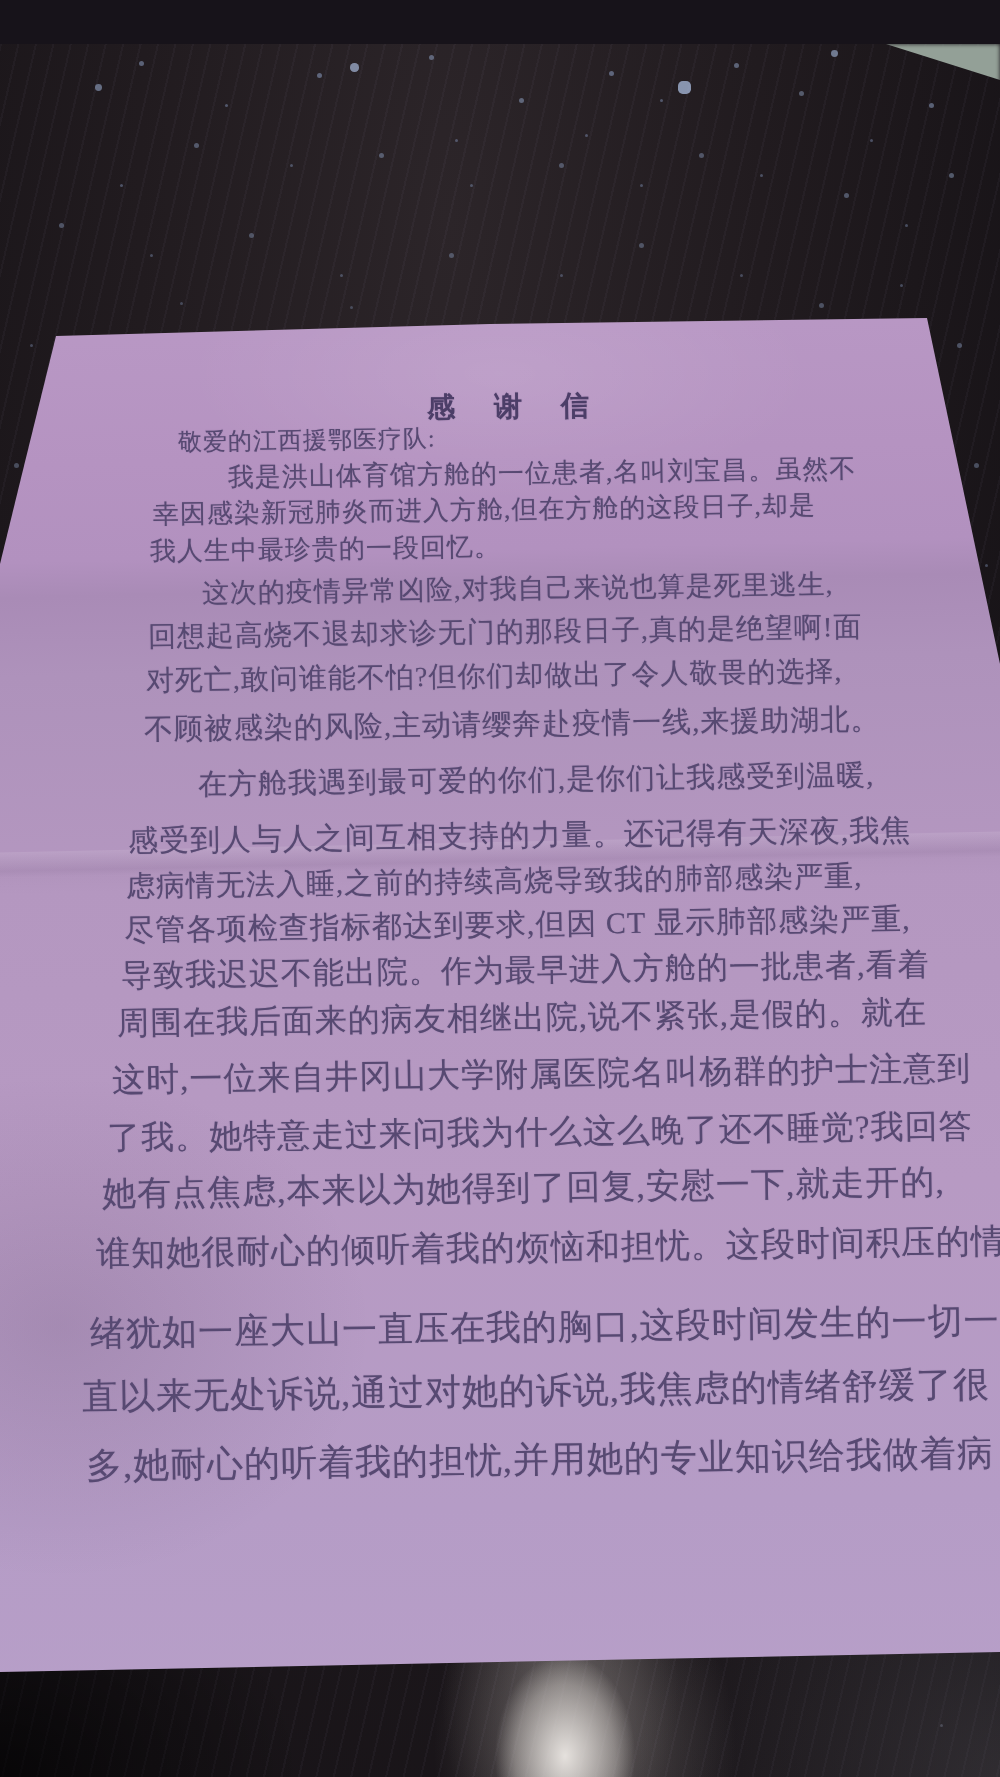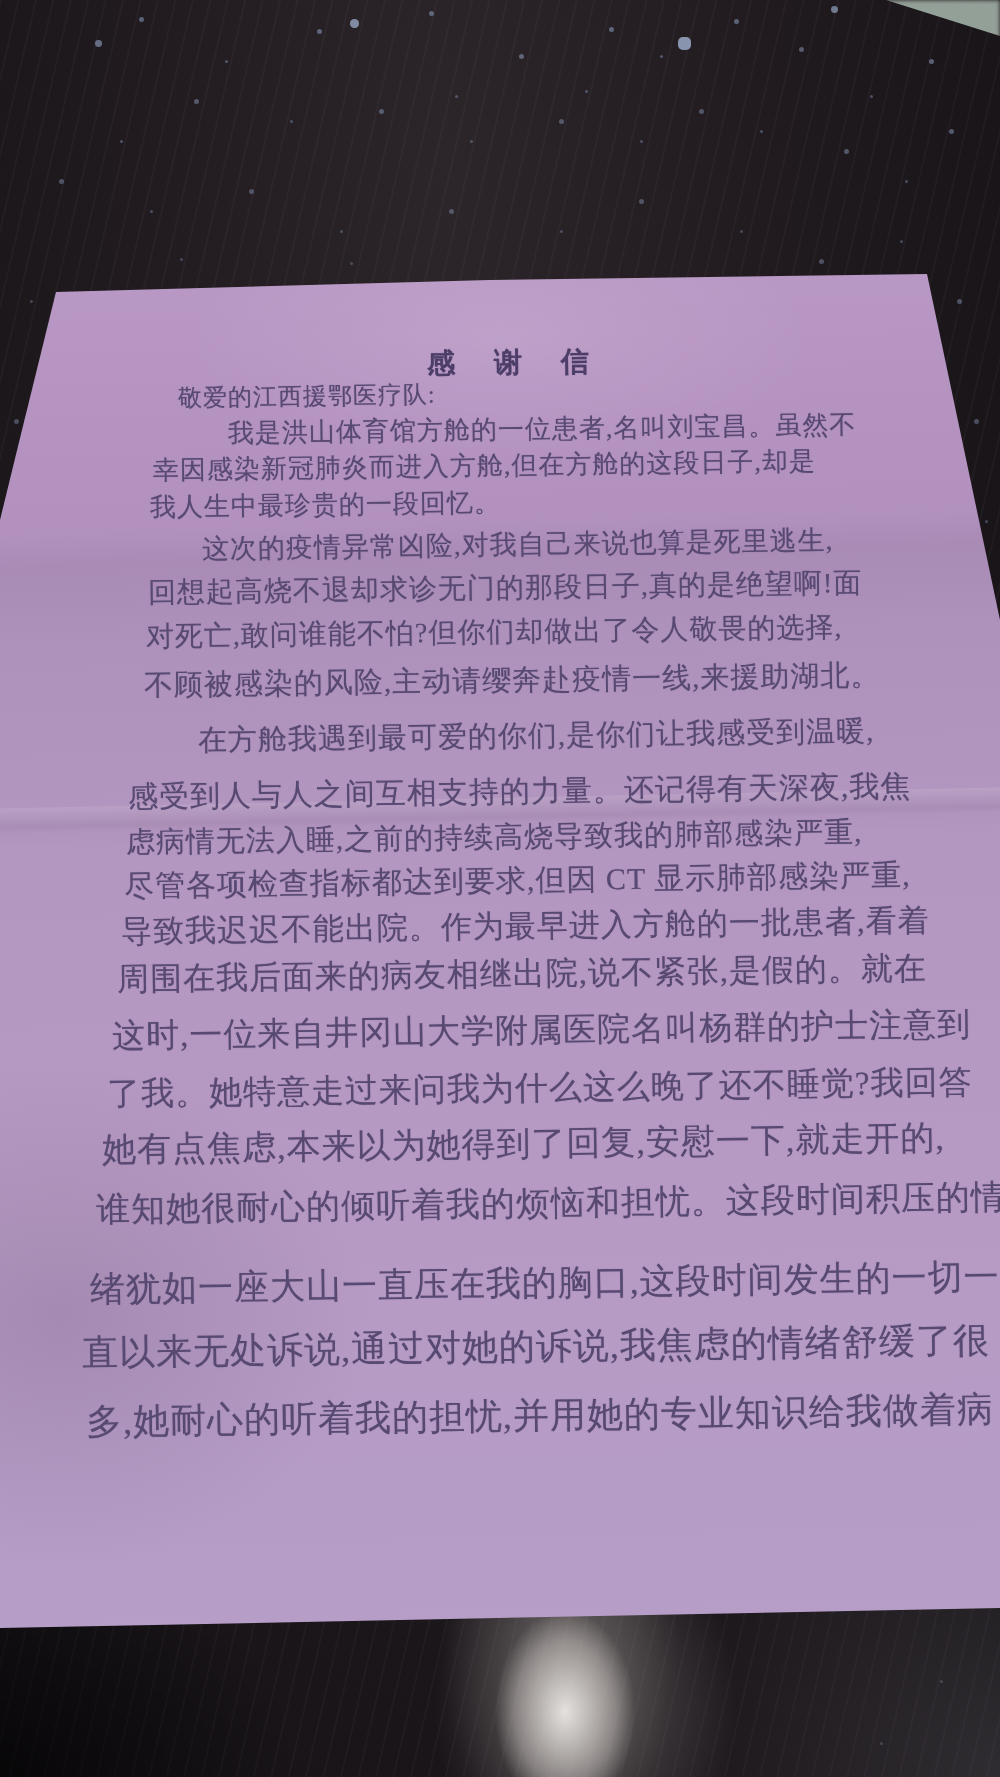--- a/index.html
+++ b/index.html
@@ -1,21 +1,21 @@
 <!DOCTYPE html>
 <html><head>
 <meta charset="utf-8">
 <style>
   html,body{margin:0;padding:0;}
   body{
     width:1000px;height:1777px;overflow:hidden;position:relative;
     background:#17131a;
     font-family:"Liberation Serif","DejaVu Serif",serif;
   }
-  .scene{position:absolute;inset:0;}
+  .scene{position:absolute;inset:0;margin-top:44px;}
 
   
   .table{
     position:absolute;inset:0;
     background:
       radial-gradient(90px 130px at 565px 1712px, rgba(236,232,228,0.95), rgba(205,200,196,0.45) 55%, transparent 78%),
       radial-gradient(210px 280px at 585px 1705px, rgba(165,158,155,0.45), transparent 72%),
       radial-gradient(170px 300px at 560px 1640px, rgba(185,178,175,0.28), transparent 70%),
       radial-gradient(420px 330px at 0% 100%, rgba(0,0,0,0.65), transparent 72%),
       radial-gradient(560px 620px at 100% 100%, rgba(96,92,98,0.38), transparent 65%),

